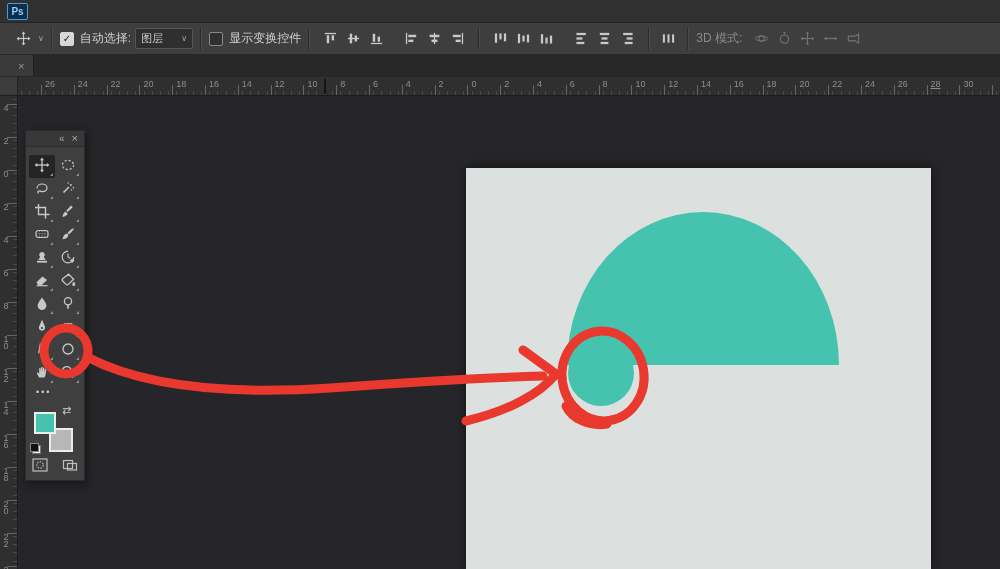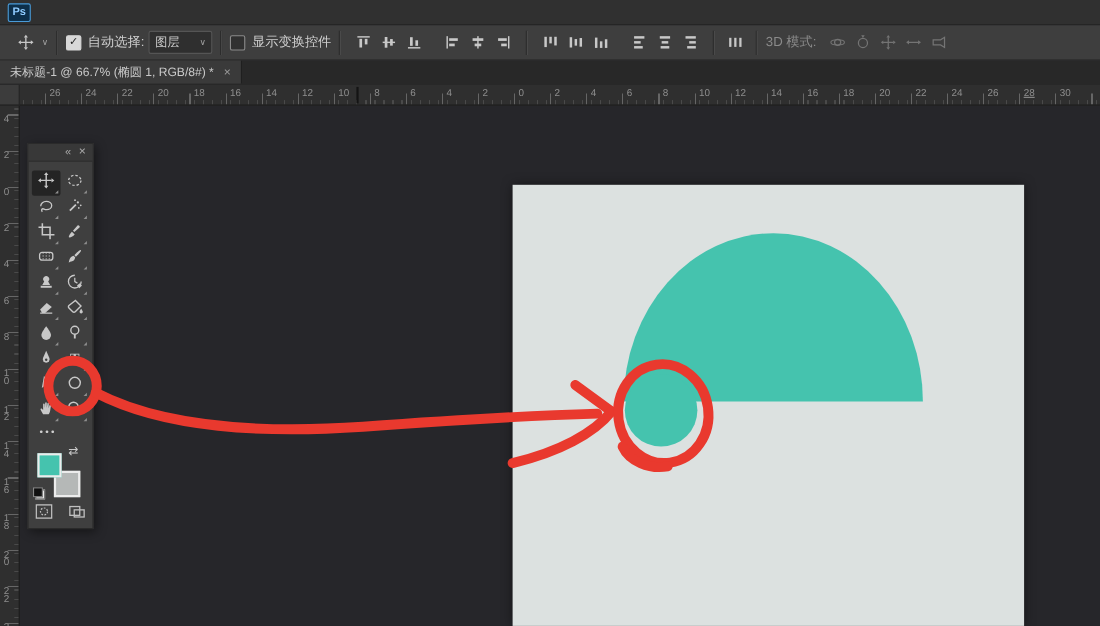--- a/index.html
+++ b/index.html
@@ -253,21 +253,20 @@
       <span class="obar-icon">
         <svg width="15" height="15" viewBox="0 0 16 16">
           <path d="M2.5 5.5h7.2l3.8-2.4v9.8l-3.8-2.4H2.5z" fill="none" stroke="#747474" stroke-width="1.2"></path>
         </svg>
       </span>
     </span>
 </div>
 
 <div class="tabbar">
   <div class="doc-tab">
-    <span>未标题-1 @ 66.7% (椭圆 1, RGB/8#) *</span>
     <span class="tab-close">×</span>
   </div>
 </div>
 
 <div class="corner"></div>
 <div class="h-ruler" id="h-ruler">
     <span class="h-ruler-label" style="left: 28px;">26</span>
     <span class="h-ruler-label" style="left: 60.8px;">24</span>
     <span class="h-ruler-label" style="left: 93.6px;">22</span>
     <span class="h-ruler-label" style="left: 126.4px;">20</span>

